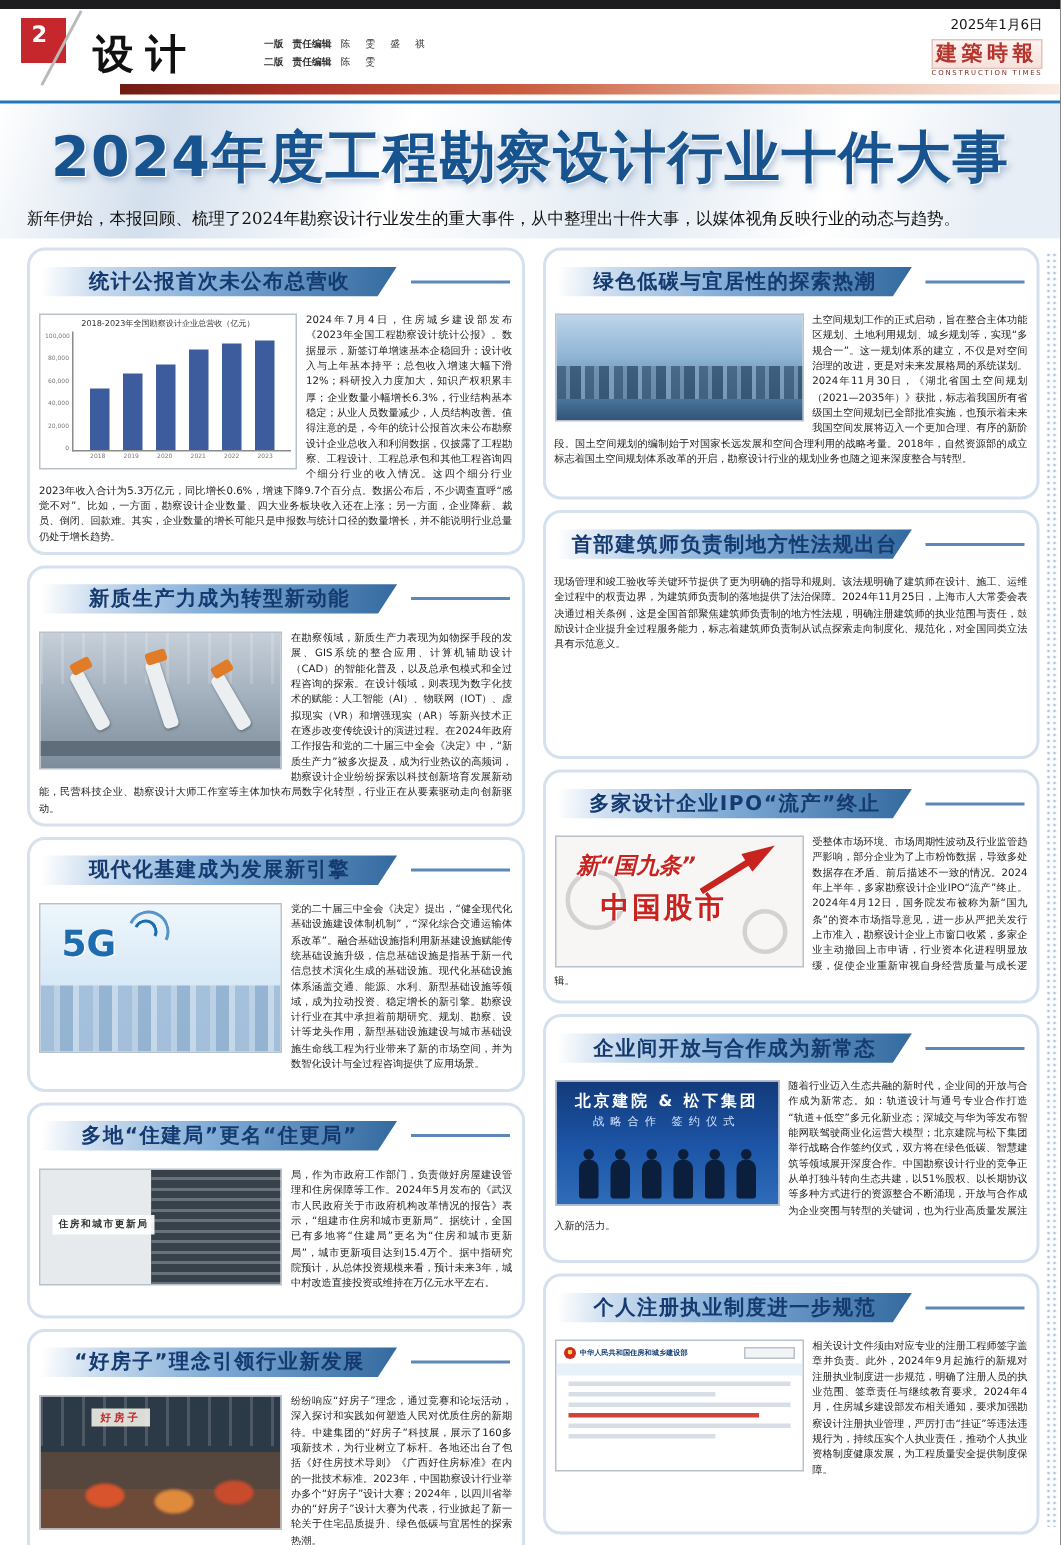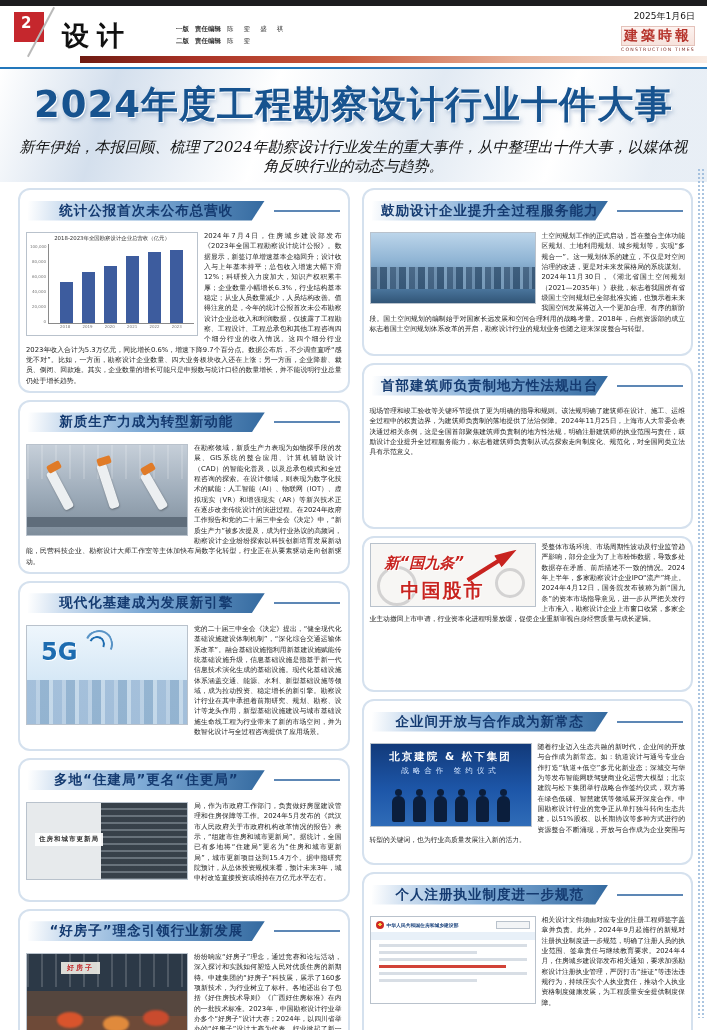--- a/index.html
+++ b/index.html
@@ -25,21 +25,21 @@
   .masthead-sub{font-size:4.6px;letter-spacing:1.2px;color:#7c2a22;margin-top:1px;}
   .red-bar{height:7px;margin-left:80px;background:linear-gradient(90deg,#6e1b12 0%,#a93226 18%,#c85a3d 42%,#e9b49c 70%,#f9ece4 100%);}
   .blue-line{height:2px;background:#2277bb;margin-top:4px;}
   
   .lead{position:relative;padding:10px 0 2px;
         background:linear-gradient(108deg,rgba(190,208,228,0) 0%,rgba(176,197,222,.55) 16%,rgba(255,255,255,0) 38%,
                    rgba(190,208,228,.45) 60%,rgba(255,255,255,0) 78%,rgba(190,208,228,.35) 92%);}
   h1.headline{margin:1px;text-align:center;font-size:37px;font-weight:900;color:#17538f;letter-spacing:1px;
      text-shadow:1px 1px 0 #fff,2px 3px 4px rgba(110,140,180,.55);}
   .byline{text-align:center;font-size:9px;margin-top:9px;color:#222;}
-  .intro{text-align:center;font-size:15px;font-style:italic;font-family:"DejaVu Serif",serif;
+  .intro{text-align:left;font-size:11px;font-family:"DejaVu Serif",serif;
          margin:8px 18px 4px;color:#111;}
   
   .columns{display:flex;gap:12px;padding:6px 14px 0 18px;}
   .col{flex:1;display:flex;flex-direction:column;gap:7px;min-width:0;}
   .art{border:2px solid #d5e1ee;border-radius:12px;padding:4px 6px 5px;overflow:hidden;background:#fff;}
   .art-head{display:flex;align-items:center;height:33px;margin:0 2px 4px;}
   .tbar{width:76%;height:20px;display:flex;align-items:center;justify-content:center;
         background:linear-gradient(95deg,#ffffff 0%,#cfdff0 14%,#7fabd6 48%,#33699f 100%);
         clip-path:polygon(0 0,100% 0,calc(100% - 13px) 100%,0 100%);}
   .tbar span{font-size:13.5px;font-weight:800;color:#143a70;letter-spacing:1px;white-space:nowrap;}
@@ -100,32 +100,32 @@
   
   .fig-shrd{width:166px;height:100px;background:#fff;}
   .shrd-head{display:flex;align-items:center;gap:4px;height:24px;padding:0 6px;background:#f6f9fc;}
   .emblem{width:12px;height:12px;border-radius:50%;background:radial-gradient(circle at 50% 42%,#f5d34a 0 26%,#cf2a22 28% 100%);flex:0 0 auto;}
   .shrd-name{font-family:"DejaVu Serif",serif;font-size:12px;font-weight:900;color:#1f4e9c;letter-spacing:2px;}
   .shrd-nav{height:9px;background:#2e6cb5;}
   .gline{height:3px;background:#d8dee5;margin:4px 8px 0;}
   .gline.short{width:60%;}
   .rline{height:3px;background:#d14338;margin:4px 8px 0;width:78%;}
   
-  .fig-stock{width:166px;height:64px;background:#f7f6f4;}
+  .fig-stock{width:166px;height:88px;background:#f7f6f4;}
   .mag{position:absolute;border:3px solid #c9c9c9;border-radius:50%;opacity:.8;}
   .mag.m1{width:40px;height:40px;left:6px;top:22px;}
   .mag.m2{width:30px;height:30px;right:10px;bottom:8px;}
   .stock-l1{position:absolute;left:14px;top:10px;font-size:15px;font-weight:900;font-style:italic;color:#c8231f;
             text-shadow:1px 1px 0 #fff;}
   .stock-l2{position:absolute;left:30px;top:34px;font-size:19px;font-weight:900;color:#c8231f;letter-spacing:2px;
             text-shadow:1px 1px 0 #fff;}
   .up-arrow{position:absolute;right:14px;top:14px;width:58px;height:14px;background:#c8231f;transform:rotate(-32deg);
             clip-path:polygon(0 35%,62% 35%,62% 0,100% 50%,62% 100%,62% 65%,0 65%);}
   
-  .fig-sign{width:162px;height:84px;background:linear-gradient(180deg,#123a7a 0%,#1d56a8 55%,#2f6cb8 100%);}
+  .fig-sign{width:150px;height:84px;background:linear-gradient(180deg,#123a7a 0%,#1d56a8 55%,#2f6cb8 100%);}
   .sign-l1{text-align:center;margin-top:6px;font-size:10.5px;font-weight:900;color:#fff;letter-spacing:2px;}
   .sign-l2{text-align:center;margin-top:2px;font-size:7.5px;color:#cfe3ff;letter-spacing:4px;}
   .people{position:absolute;left:0;right:0;bottom:4px;display:flex;justify-content:center;gap:8px;}
   .person{width:13px;height:26px;background:#0b1e3c;border-radius:6px 6px 2px 2px;position:relative;}
   .person::before{content:"";position:absolute;top:-7px;left:3px;width:7px;height:7px;border-radius:50%;background:#0b1e3c;}
   
   .fig-mohurd{width:166px;height:88px;background:#fff;}
   .mo-head{display:flex;align-items:center;gap:3px;height:15px;padding:0 5px;}
   .mo-name{font-size:4.8px;font-weight:700;color:#123c78;white-space:nowrap;}
   .mo-select{margin-left:auto;width:34px;height:8px;border:1px solid #b9c2cc;background:#f2f4f6;}
@@ -285,21 +285,21 @@
           <p class="txt">纷纷响应“好房子”理念，通过竞赛和论坛活动，深入探讨和实践如何塑造人民对优质住房的新期待。中建集团的“好房子”科技展，展示了160多项新技术，为行业树立了标杆。各地还出台了包括《好住房技术导则》《广西好住房标准》在内的一批技术标准。2023年，中国勘察设计行业举办多个“好房子”设计大赛；2024年，以四川省举办的“好房子”设计大赛为代表，行业掀起了新一轮关于住宅品质提升、绿色低碳与宜居性的探索热潮。</p>
         </div>
       </section>
     </div>
 
     <div class="col">
 
       <section class="art" style="min-height:168px">
         <div class="art-head">
           <div class="tbar">
-              <span>鼓励设计企业提升全过程服务能力</span>
+              <span>绿色低碳与宜居性的探索热潮</span>
             </div>
           <div class="tline"></div>
         </div>
         <div class="art-body">
           <figure class="fig-coast">
             <div class="coast-city"></div>
             <div class="sea"></div>
           </figure>
           <p class="txt">土空间规划工作的正式启动，旨在整合主体功能区规划、土地利用规划、城乡规划等，实现“多规合一”。这一规划体系的建立，不仅是对空间治理的改进，更是对未来发展格局的系统谋划。2024年11月30日，《湖北省国土空间规划（2021—2035年）》获批，标志着我国所有省级国土空间规划已全部批准实施，也预示着未来我国空间发展将迈入一个更加合理、有序的新阶段。国土空间规划的编制始于对国家长远发展和空间合理利用的战略考量。2018年，自然资源部的成立标志着国土空间规划体系改革的开启，勘察设计行业的规划业务也随之迎来深度整合与转型。</p>
         </div>
@@ -311,20 +311,26 @@
               <span>首部建筑师负责制地方性法规出台</span>
             </div>
           <div class="tline"></div>
         </div>
         <div class="art-body">
           <p class="txt">现场管理和竣工验收等关键环节提供了更为明确的指导和规则。该法规明确了建筑师在设计、施工、运维全过程中的权责边界，为建筑师负责制的落地提供了法治保障。2024年11月25日，上海市人大常委会表决通过相关条例，这是全国首部聚焦建筑师负责制的地方性法规，明确注册建筑师的执业范围与责任，鼓励设计企业提升全过程服务能力，标志着建筑师负责制从试点探索走向制度化、规范化，对全国同类立法具有示范意义。</p>
         </div>
       </section>
 
       <section class="art" style="min-height:156px">
+        <div class="art-head">
+          <div class="tbar">
+              <span>多家设计企业IPO“流产”终止</span>
+            </div>
+          <div class="tline"></div>
+        </div>
         <div class="art-body">
           <figure class="fig-stock">
             <div class="mag m1"></div>
             <div class="mag m2"></div>
             <div class="stock-l1">新“国九条”</div>
             <div class="stock-l2">中国股市</div>
             <div class="up-arrow"></div>
           </figure>
           <p class="txt">受整体市场环境、市场周期性波动及行业监管趋严影响，部分企业为了上市粉饰数据，导致多处数据存在矛盾、前后描述不一致的情况。2024年上半年，多家勘察设计企业IPO“流产”终止。2024年4月12日，国务院发布被称为新“国九条”的资本市场指导意见，进一步从严把关发行上市准入，勘察设计企业上市窗口收紧，多家企业主动撤回上市申请，行业资本化进程明显放缓，促使企业重新审视自身经营质量与成长逻辑。</p>
         </div>

